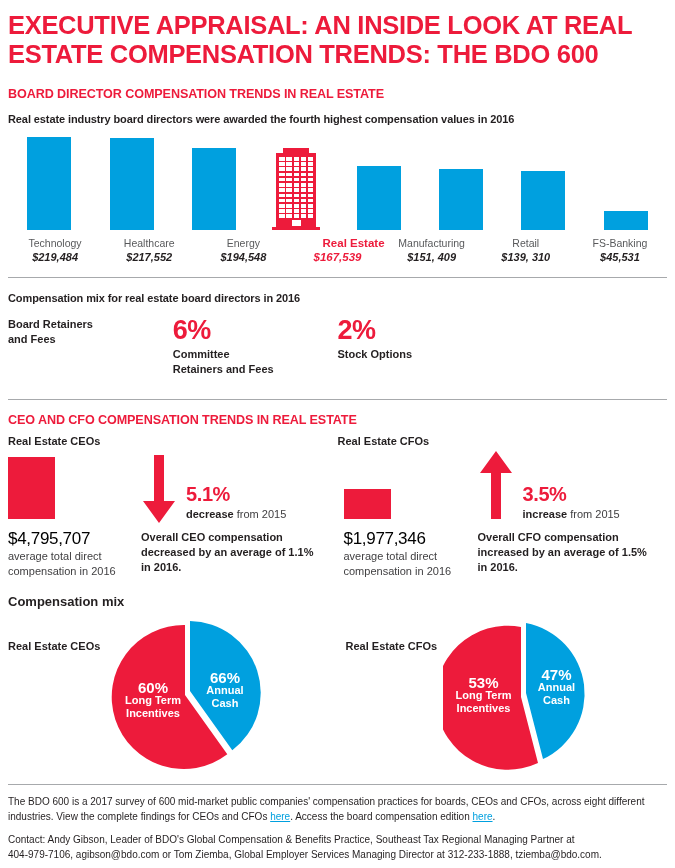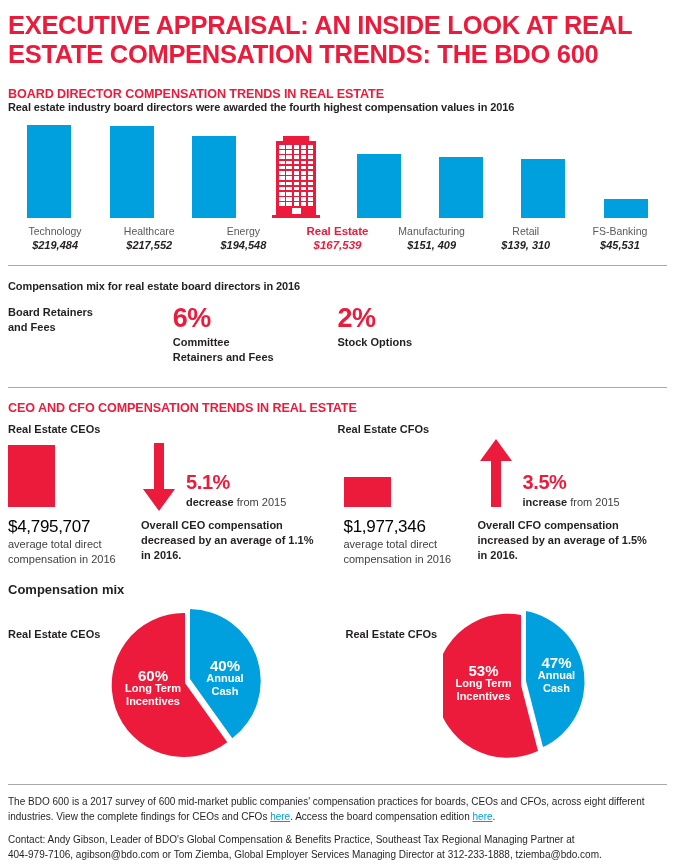--- a/index.html
+++ b/index.html
@@ -58,21 +58,21 @@
     height: 100%;
   }
   .bar {
     width: 44px;
     background: #00A0DF;
   }
   .barlabels { display: flex; margin-top: 6px; }
   .lblcell { flex: 1 1 0; text-align: center; }
   .lblname { font-size: 10.5px; color: #58595b; line-height: 14px; }
   .lblval  { font-size: 11px; font-weight: bold; color: #231f20; line-height: 15px; font-style: italic; }
-  .lblcell.hl .lblname { color: #ED1B3B; font-weight: bold; font-size: 11.5px; }
+  .lblcell.hl .lblname { color: #ED1B3B; font-weight: bold; font-size: 11.5px; text-align: right; }
   .lblcell.hl .lblval  { color: #ED1B3B; font-size: 11.5px; }
 
   
   .building { position: relative; width: 48px; }
   .b-cap { width: 26px; height: 5px; background:#ED1B3B; margin: 0 auto; }
   .b-body {
     width: 40px; height: 65px; background:#ED1B3B; margin: 0 auto;
     padding: 4px 3px 0 3px;
     display: grid;
     grid-template-columns: repeat(5, 1fr);
@@ -125,21 +125,21 @@
   .mixhead { font-size: 13px; font-weight: bold; color:#231f20; }
 </style>
 </head>
 <body>
 
 <div class="page">
 
   <div class="title">EXECUTIVE APPRAISAL: AN INSIDE LOOK AT REAL ESTATE COMPENSATION TRENDS: THE BDO 600</div>
 
   <div class="section-head" style="margin-top:18px;">BOARD DIRECTOR COMPENSATION TRENDS IN REAL ESTATE</div>
-  <div class="sub-line" style="">Real estate industry board directors were awarded the fourth highest compensation values in 2016</div>
+  <div class="sub-line" style="margin-top:12px;">Real estate industry board directors were awarded the fourth highest compensation values in 2016</div>
 
   <div class="barchart">
     <div class="barcell">
         <div class="bar" style="height:93px"></div>
       </div>
     <div class="barcell">
         <div class="bar" style="height:92px"></div>
       </div>
     <div class="barcell">
         <div class="bar" style="height:82px"></div>
@@ -346,21 +346,21 @@
 
           <path d="M 119.3,139.3 A 72,72 0 1 1 77,10 L 77,80 Z" fill="#ED1B3B"></path>
         </svg>
       </div>
       <div class="pielabel" style="left:111px; top:68px; width:68px;">
         <div class="p">60%</div>
         <div class="t">Long Term</div>
         <div class="t">Incentives</div>
       </div>
       <div class="pielabel" style="left:188px; top:58px; width:58px;">
-        <div class="p">40%</div>
+        <div class="p">66%</div>
         <div class="t">Annual</div>
         <div class="t">Cash</div>
       </div>
     </div>
 
     <div class="pie-col">
       <div class="pie-cap" style="left:8px; top:27px;">Real Estate CFOs</div>
       <div class="pie-box" style="left:105px; top:6px;">
         <svg width="160" height="155" viewBox="0 0 160 155">
 

